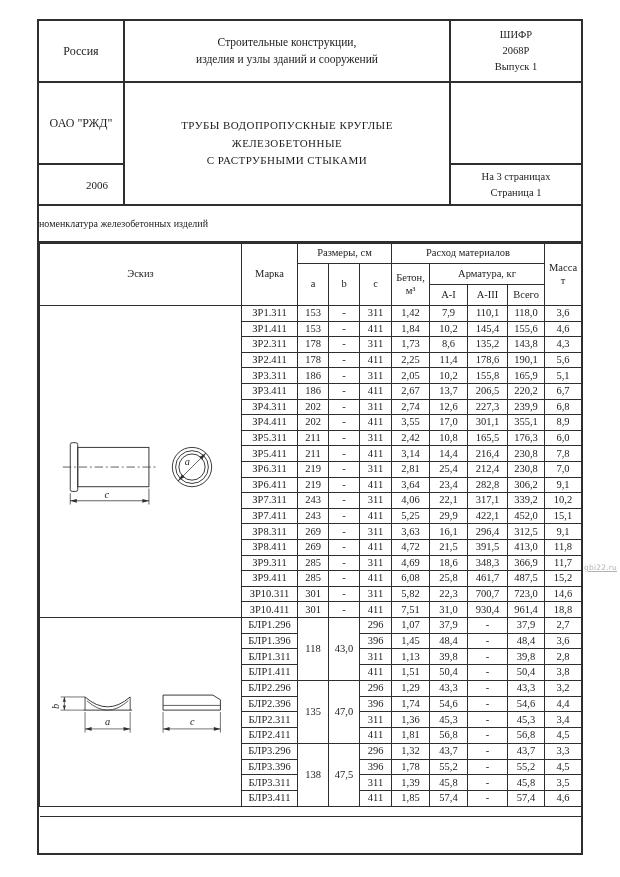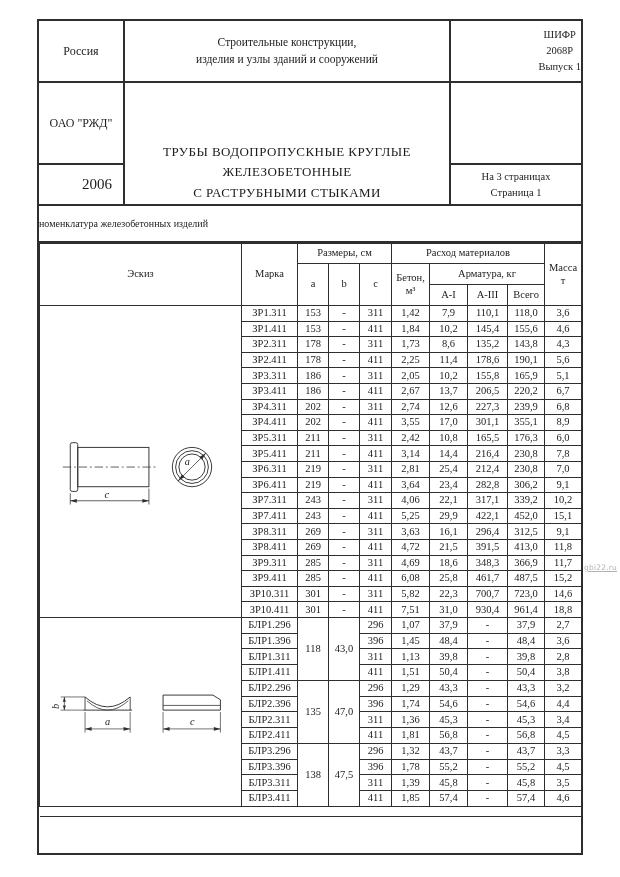--- a/index.html
+++ b/index.html
@@ -15,24 +15,24 @@
   .head{display:grid;grid-template-columns:86px 326px 130px;grid-template-rows:62px 82px 41px;}
   .hc{
     display:flex;align-items:center;justify-content:center;text-align:center;
     border-right:2px solid #2e2e2e;border-bottom:2px solid #2e2e2e;box-sizing:border-box;
   }
   .hc.last-col{border-right:none;}
   .c1{grid-column:1}.c2{grid-column:2}.c3{grid-column:3}
   .r1{grid-row:1}.r2{grid-row:2}.r3{grid-row:3}.r23{grid-row:2/4}
   .pre{white-space:pre-line;}
   .country,.org{font-size:12px;}
-  .year{font-size:15px;padding-left:32px;}
+  .year{font-size:11px;padding-left:32px;}
   .series{font-size:11.5px;line-height:1.5;}
-  .doc-title{font-size:13px;letter-spacing:.45px;line-height:1.6;align-items:flex-end;}
-  .cipher{font-size:10.5px;line-height:1.5;justify-content:flex-end;}
+  .doc-title{font-size:11px;letter-spacing:.45px;line-height:1.6;}
+  .cipher{font-size:10.5px;line-height:1.5;}
   .pages{font-size:10.5px;line-height:1.45;align-items:center;}
   
   .band{
     height:37px;border-bottom:2px solid #2e2e2e;box-sizing:border-box;
     display:flex;align-items:center;justify-content:flex-start;font-size:10px;
   }
   
   table{border-collapse:collapse;table-layout:fixed;width:542px;}
   th,td{
     border:1px solid #2e2e2e;text-align:center;vertical-align:middle;

